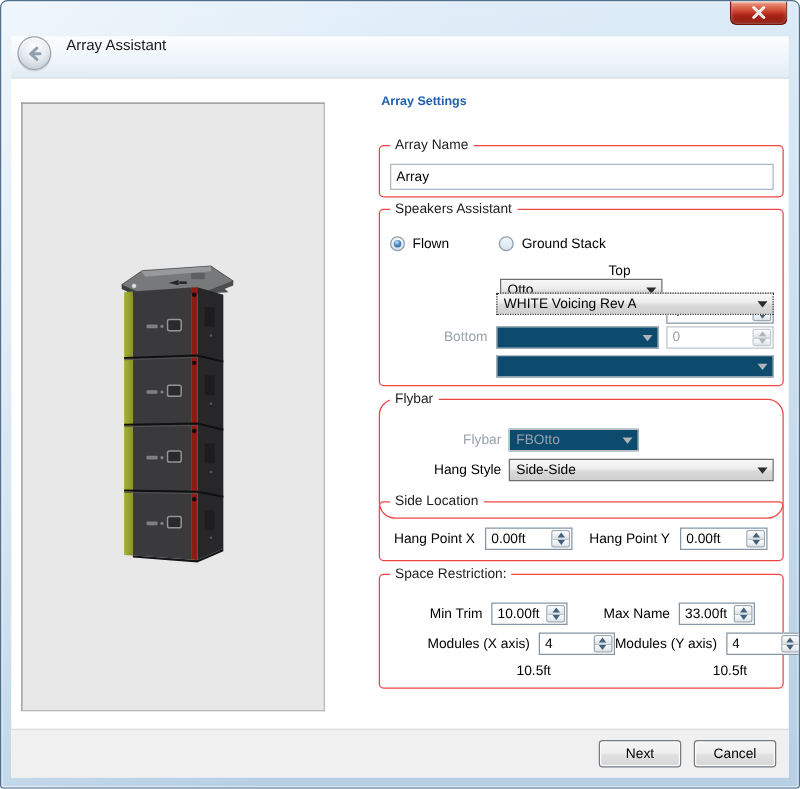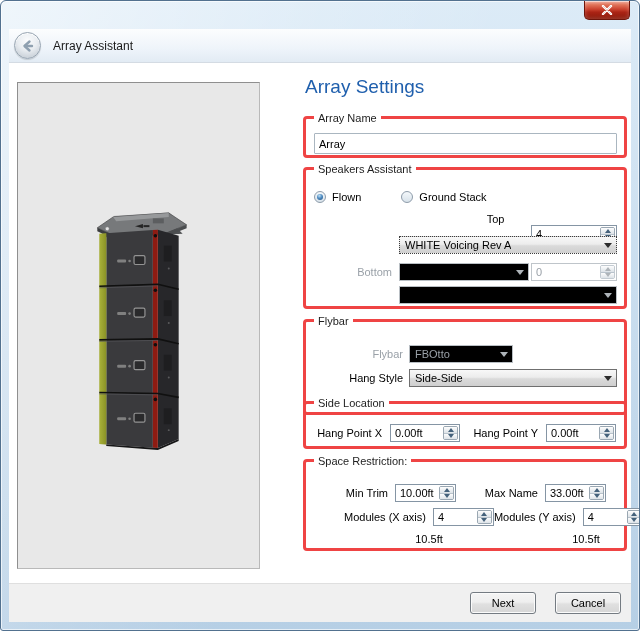--- a/index.html
+++ b/index.html
@@ -22,67 +22,67 @@
     background:linear-gradient(#f0ab9d 0%, #e1765c 20%, #cc4430 45%, #ab2415 62%, #8a1a0b 100%);
     box-shadow:inset 0 1px 0 rgba(255,255,255,.5), inset 0 0 4px rgba(255,255,255,.25);
     display:flex;align-items:center;justify-content:center;cursor:pointer;
   }
   .close-btn svg{display:block;}
 
   .navband{
     position:absolute;left:8px;right:8px;top:28px;height:34px;
     background:linear-gradient(#fcfdfe 0%, #eef4fa 60%, #e2ebf4 100%);
     border-bottom:1px solid #d4dbe3;
-    display:flex;align-items:center;
+    display:flex;align-items:flex-start;
   }
   .back-btn{
     width:27px;height:27px;margin-left:5px;border-radius:50%;
     border:1px solid #98a5b2;
     background:radial-gradient(circle at 50% 30%, #fbfcfd 0%, #e9edf1 45%, #cfd6dd 75%, #c0c9d2 100%);
     box-shadow:inset 0 1px 1px #fff, 0 1px 1px rgba(0,0,0,.15);
     display:flex;align-items:center;justify-content:center;cursor:pointer;
   }
   .win-title{margin-left:12px;font-size:12px;color:#1a1a1a;}
 
   
   .client{
     position:absolute;left:8px;right:8px;top:62px;bottom:8px;
     background:#fff;display:flex;flex-direction:column;
   }
   .content{position:relative;flex:1;}
   .footer{
     height:39px;background:#f0f0f0;border-top:1px solid #dfdfdf;
-    display:flex;align-items:center;justify-content:flex-end;gap:19px;padding-right:10px;
+    display:flex;align-items:center;justify-content:flex-end;gap:10px;padding-right:10px;
   }
   .btn{
     width:66px;height:22px;font-family:"Liberation Sans",sans-serif;font-size:11px;color:#000;
     border:1px solid #747b82;border-radius:3px;
     background:linear-gradient(#f4f4f4 0%, #efefef 45%, #e0e0e0 55%, #d6d6d6 100%);
     box-shadow:inset 0 0 0 1px #fbfbfb;cursor:pointer;
   }
 
   
   .preview{
     position:absolute;left:8px;top:19px;width:243px;height:487px;
     background:#e8e8e8;
     border:1px solid;border-color:#8f8f8f #b9b9b9 #b9b9b9 #8f8f8f;
   }
   .preview svg{display:block;width:100%;height:100%;}
 
   
   .form{position:absolute;left:294px;top:0;width:324px;font-size:11px;color:#000;}
-  .page-title{margin:13px 0 0 2px;font-size:19px;font-weight:normal;color:#1f5fad;}
+  .page-title{margin:13px 0 0 2px;font-size:10px;font-weight:bold;color:#1f5fad;}
 
   .group{
     position:absolute;left:0;width:324px;
-    border:3px solid #ef4444;border-radius:4px;
+    border:1px solid #ef4444;border-radius:4px;
   }
   .g-name{top:53px;height:42px;}
   .g-speakers{top:104px;height:142px;}
-  .g-flybar{top:256px;height:96px;}
+  .g-flybar{top:256px;height:96px;border-radius:13px;}
   .g-location{top:338px;height:48px;}
   .g-space{top:396px;height:92px;}
   .glabel{
     position:absolute;top:-7px;left:8px;background:#fff;padding:0 4px;
     font-size:11px;color:#1e1e1e;line-height:13px;
   }
   .row{position:absolute;left:0;right:0;height:18px;display:flex;align-items:center;}
   .lbl{text-align:right;white-space:nowrap;}
   .disabled-text{color:#9aa1a8;}
 
@@ -106,21 +106,21 @@
   
   .combo{
     height:18px;border:1px solid #6f6f6f;
     background:linear-gradient(#f8f8f8 0%, #ececec 45%, #dadada 55%, #cfcfcf 100%);
     display:flex;align-items:center;padding-left:5px;cursor:pointer;
   }
   .combo .ctext{font-size:11px;color:#000;white-space:nowrap;overflow:hidden;}
   .combo .arrow{margin-left:auto;width:16px;display:flex;justify-content:center;flex:0 0 auto;}
   .tri-down{width:0;height:0;border-left:4px solid transparent;border-right:4px solid transparent;border-top:5px solid #2b2b2b;}
   .combo.focused{border:1px dotted #3c3c3c;}
-  .combo.disabled{border:1px solid #b9bfc4;background:#000000;cursor:default;gap:29px;}
+  .combo.disabled{border:1px solid #b9bfc4;background:#0c4a6e;cursor:default;gap:29px;}
   .combo.disabled .ctext{color:#9aa1a8;}
   .combo.disabled .tri-down{border-top-color:#aeb4b9;}
 
   
   .spin{
     height:18px;border:1px solid #8595a4;background:#fff;display:flex;align-items:stretch;
   }
   .spin input{
     flex:1;min-width:0;border:none;outline:none;padding:0 4px;
     font-family:"Liberation Sans",sans-serif;font-size:11px;color:#000;background:transparent;
@@ -298,20 +298,26 @@
 
           <div class="row r-radios">
             <span class="radio checked"></span>
             <span class="rlabel">Flown</span>
             <span class="radio radio2"></span>
             <span class="rlabel">Ground Stack</span>
           </div>
 
           <div class="row r-top">
             <span class="lbl">Top</span>
+            <div class="combo w130">
+              <span class="ctext">Otto</span>
+              <span class="arrow">
+                  <span class="tri-down"></span>
+                </span>
+            </div>
             <div class="spin w86">
               <input type="text" value="4" style="">
               <div class="spin-btns">
                 <span class="spin-btn">
                     <span class="tri-up-s"></span>
                   </span>
                 <span class="spin-btn">
                     <span class="tri-down-s"></span>
                   </span>
               </div>

